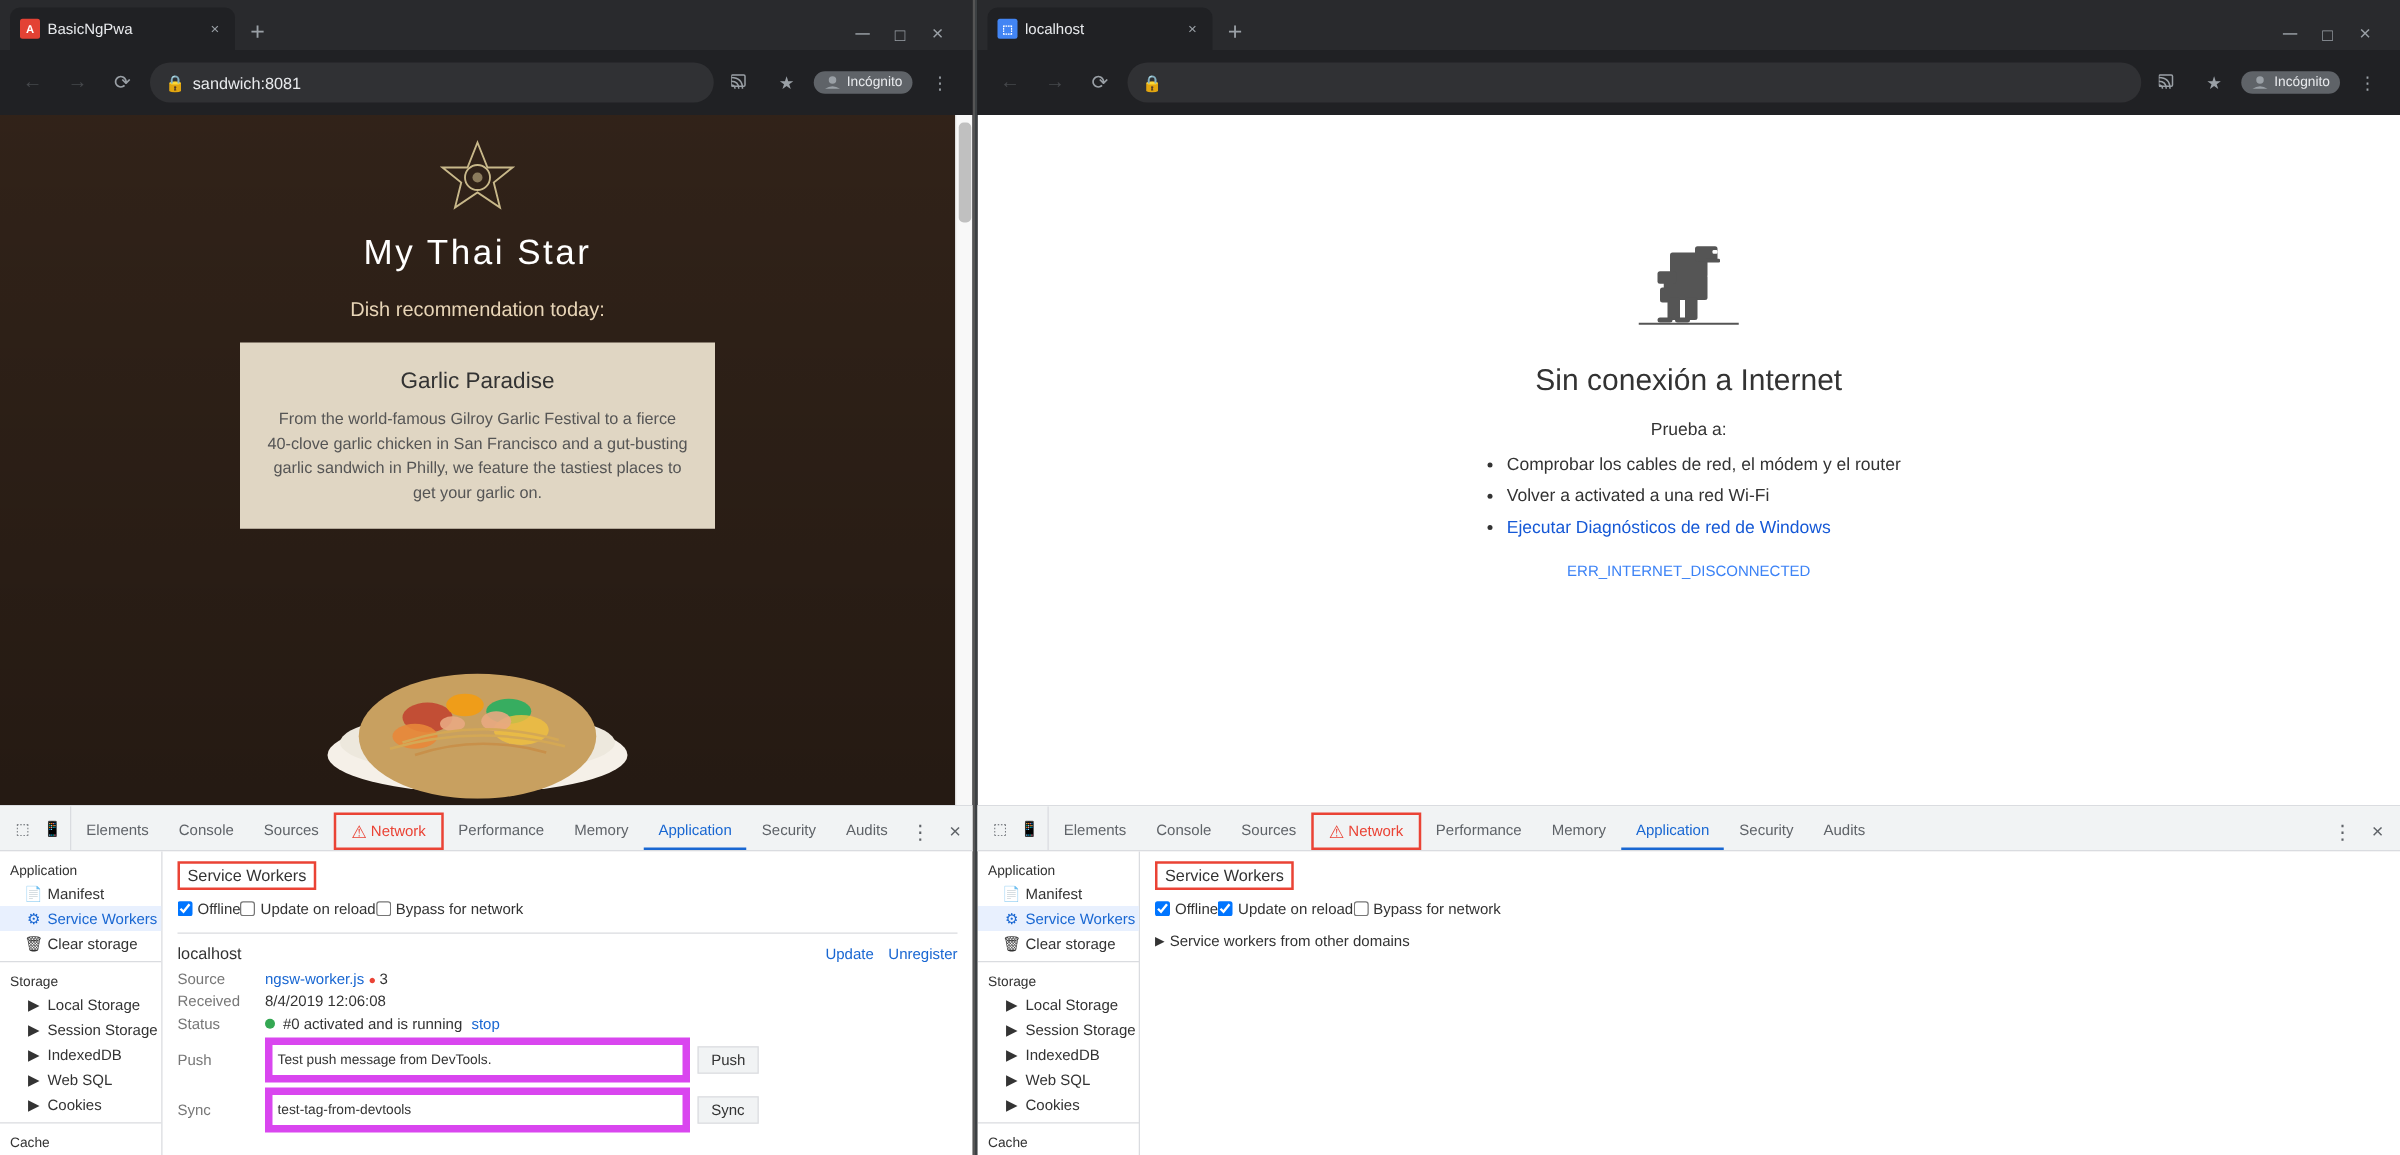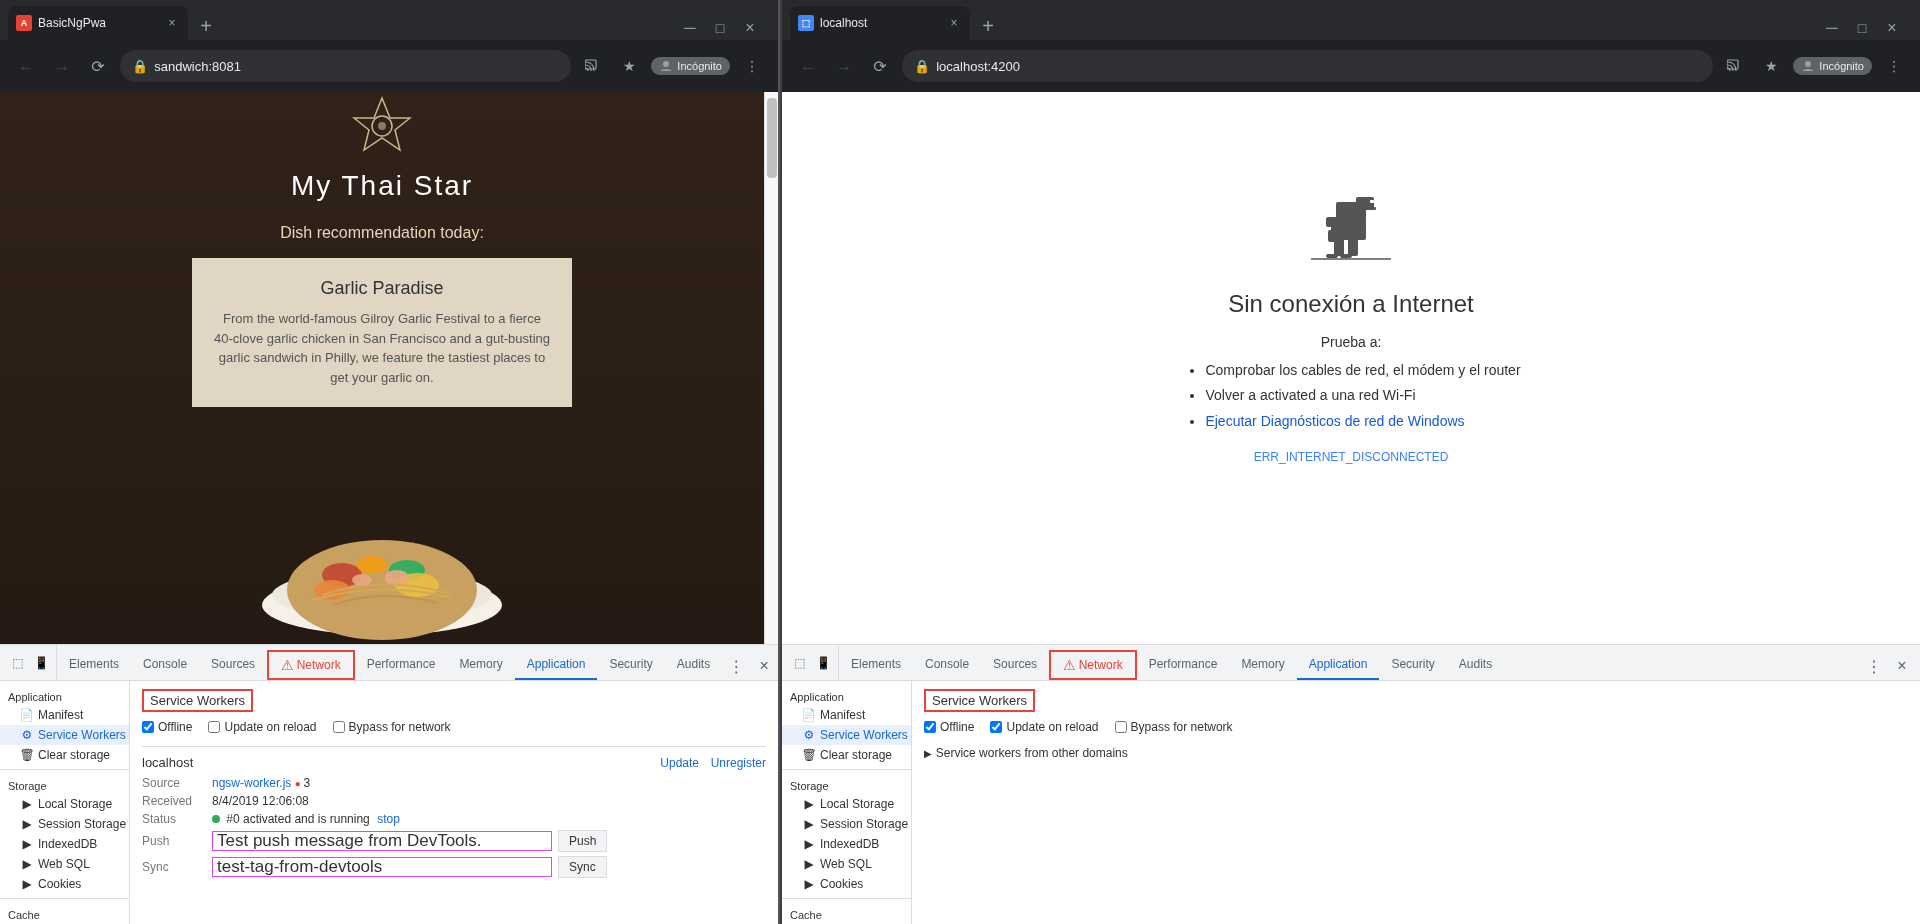--- a/index.html
+++ b/index.html
@@ -25,21 +25,21 @@
     .url-icon { color: #9aa0a6; margin-right: 6px; font-size: 13px; }
     .url-text { flex: 1; color: #e8eaed; font-size: 13px; }
     .addr-btn { width: 28px; height: 28px; display: flex; align-items: center; justify-content: center; color: #9aa0a6; font-size: 14px; cursor: pointer; border-radius: 50%; }
     .incognito-badge { background: #5f6368; color: #e8eaed; font-size: 11px; padding: 2px 8px; border-radius: 10px; display: flex; align-items: center; gap: 4px; }
 
     
     .webpage-content { flex: 1; overflow: hidden; position: relative; }
 
     
     .thai-star-page { width: 100%; height: 100%; background: #3d2b1f; position: relative; overflow: hidden; }
-    .thai-logo-area { padding: 4px 0 10px; display: flex; flex-direction: column; align-items: center; }
+    .thai-logo-area { padding: 20px 0 10px; display: flex; flex-direction: column; align-items: center; }
     .thai-title { color: white; font-size: 28px; font-weight: 300; letter-spacing: 2px; text-align: center; margin-top: 4px; }
     .thai-subtitle { color: #e8d5b7; font-size: 16px; margin-top: 12px; text-align: center; font-weight: 300; }
     .dish-card { background: rgba(240,230,210,0.92); width: 380px; padding: 20px; margin: 16px auto; text-align: center; }
     .dish-name { font-size: 18px; color: #333; font-weight: normal; margin-bottom: 10px; }
     .dish-desc { font-size: 13px; color: #555; line-height: 1.5; }
 
     
     .offline-page { width: 100%; height: 100%; background: white; display: flex; flex-direction: column; align-items: center; justify-content: center; padding-bottom: 80px; }
     .dino-area { margin-bottom: 24px; }
     .offline-title { font-size: 24px; color: #333; margin-bottom: 16px; font-weight: 400; }
@@ -61,34 +61,34 @@
     .devtools-body { display: flex; flex: 1; overflow: hidden; }
     .dt-sidebar { width: 130px; border-right: 1px solid #dadce0; padding: 4px 0; overflow-y: auto; font-size: 12px; flex-shrink: 0; }
     .dt-section-header { padding: 6px 8px 2px; font-size: 11px; font-weight: 500; color: #333; }
     .dt-sidebar-item { padding: 3px 8px 3px 20px; color: #333; cursor: pointer; display: flex; align-items: center; gap: 4px; font-size: 12px; white-space: nowrap; }
     .dt-sidebar-item.active { background: #e8f0fe; color: #1967d2; }
     .dt-sidebar-item .item-icon { width: 14px; height: 14px; display: flex; align-items: center; justify-content: center; flex-shrink: 0; }
     .dt-sidebar-divider { height: 1px; background: #dadce0; margin: 4px 0; }
 
     
     .dt-main { flex: 1; overflow: auto; padding: 8px 12px; font-size: 12px; }
-    .sw-options { display: flex; gap: 16px; margin-bottom: 12px; align-items: flex-start; }
+    .sw-options { display: flex; margin-bottom: 12px; align-items: flex-start; }
     .sw-checkbox { display: flex; align-items: center; gap: 4px; font-size: 12px; color: #333; }
     .sw-checkbox input[type="checkbox"] { width: 12px; height: 12px; }
 
     .sw-worker-entry { border-top: 1px solid #dadce0; padding-top: 8px; }
     .sw-worker-host { font-size: 13px; color: #333; font-weight: 500; margin-bottom: 6px; display: flex; justify-content: space-between; }
     .sw-worker-host a { color: #1967d2; text-decoration: none; margin-left: 20px; font-size: 12px; }
     .sw-field { display: flex; margin: 4px 0; align-items: flex-start; }
     .sw-label { width: 70px; color: #777; font-size: 12px; flex-shrink: 0; }
     .sw-value { font-size: 12px; color: #333; }
     .sw-value a { color: #1967d2; text-decoration: none; }
     .sw-input-row { display: flex; align-items: center; margin: 4px 0; }
     .sw-input-label { width: 70px; color: #777; font-size: 12px; flex-shrink: 0; }
-    .sw-input { flex: 1; max-width: 340px; height: 20px; border: 1px solid #d946ef; font-size: 17px; padding: 0 4px; color: #333; }
+    .sw-input { flex: 1; max-width: 340px; height: 36px; border: 6px solid #d946ef; font-size: 11px; padding: 0 4px; color: #333; }
     .sw-btn { height: 22px; padding: 0 10px; background: #f1f3f4; border: 1px solid #dadce0; font-size: 12px; color: #333; cursor: pointer; margin-left: 6px; }
 
     
     .sw-other-domains { display: flex; align-items: center; gap: 4px; font-size: 12px; color: #333; margin-top: 8px; cursor: pointer; }
     .expand-arrow { font-size: 10px; color: #333; }
 
     
     .left-content-wrapper { flex: 1; display: flex; overflow: hidden; position: relative; }
     .left-scrollbar { width: 14px; background: #f8f8f8; border-left: 1px solid #ddd; flex-shrink: 0; display: flex; flex-direction: column; }
     .left-scrollbar-thumb { width: 10px; height: 80px; background: #c0c0c0; border-radius: 4px; margin: 2px auto; margin-top: 6px; }
@@ -351,21 +351,20 @@
         <div style="width:24px;height:24px;display:flex;align-items:center;justify-content:center;color:#9aa0a6;font-size:16px;cursor:pointer;">×</div>
       </div>
     </div>
 
     <div class="address-bar">
       <div class="nav-btn disabled">←</div>
       <div class="nav-btn disabled">→</div>
       <div class="nav-btn">⟳</div>
       <div class="url-bar">
         <span class="url-icon">🔒</span>
-        <span class="url-text">localhost:4200</span>
       </div>
       <div class="addr-btn">
         <svg width="16" height="16" viewBox="0 0 16 16" fill="#9aa0a6">
             <rect x="0" y="2" width="11" height="9" rx="1" fill="none" stroke="#9aa0a6" stroke-width="1.2"></rect>
             <path d="M0 10 Q3 10 3 13" fill="none" stroke="#9aa0a6" stroke-width="1.2"></path>
             <path d="M0 7 Q6 7 6 13" fill="none" stroke="#9aa0a6" stroke-width="1.2"></path>
             <path d="M0 4 Q9 4 9 13" fill="none" stroke="#9aa0a6" stroke-width="1.2"></path>
           </svg>
       </div>
       <div class="addr-btn">★</div>

